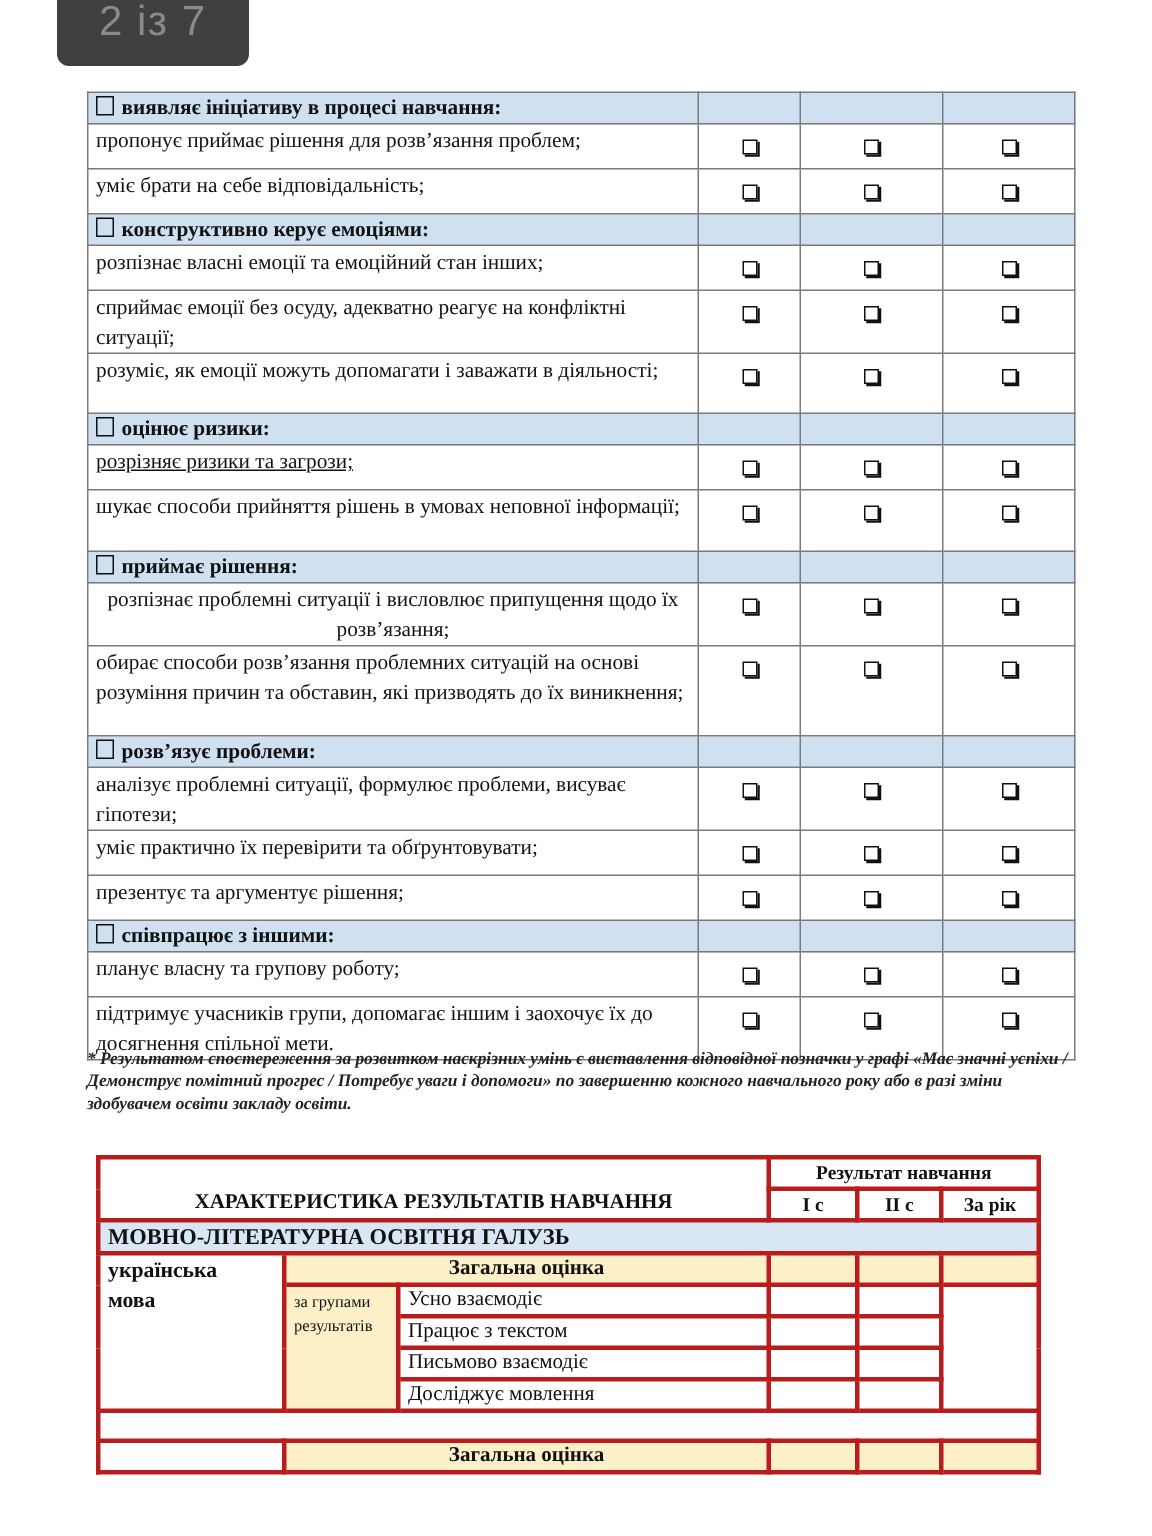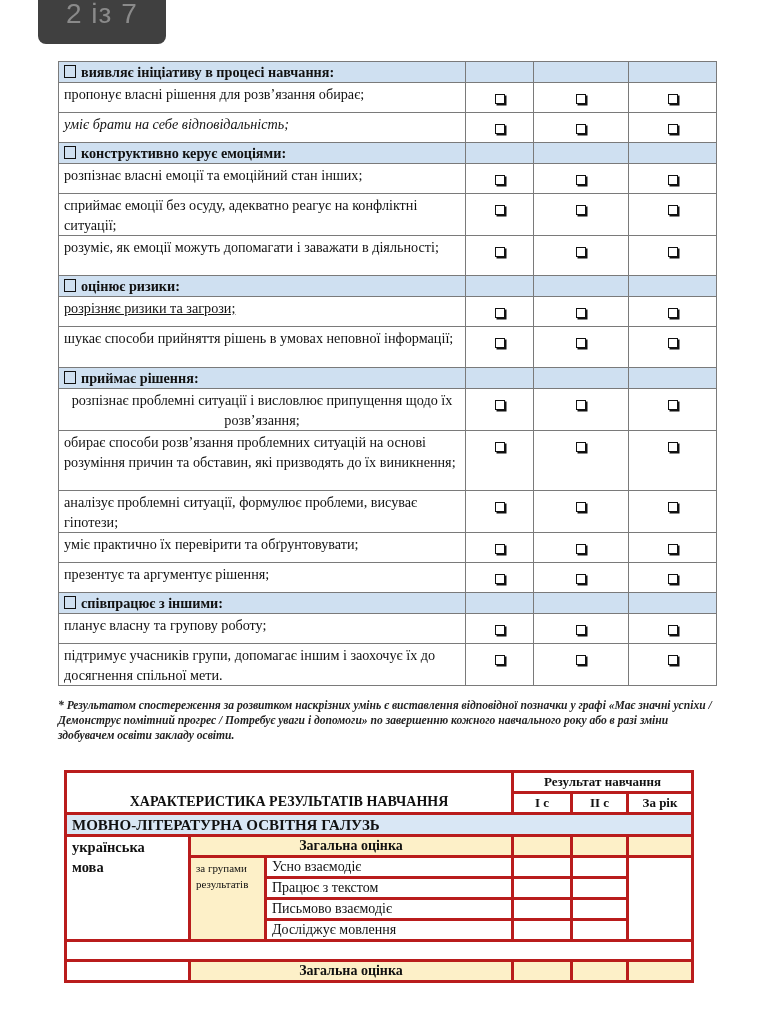--- a/index.html
+++ b/index.html
@@ -36,27 +36,27 @@
       <col style="width:88px">
   </colgroup>
   <tbody id="t1body">
       <tr class="hdr">
         <td><span class="hbox"></span><span>виявляє ініціативу в процесі навчання:</span></td>
         <td></td>
         <td></td>
         <td></td>
       </tr>
       <tr style="height: 30px;">
-        <td style="padding-top: 1px;">пропонує власні рішення для розв’язання обирає;</td>
-        <td class="cb"><span class="box"></span></td>
-        <td class="cb"><span class="box"></span></td>
-        <td class="cb"><span class="box"></span></td>
-      </tr>
-      <tr style="height: 30px;">
-        <td style="padding-top: 1px; font-style: italic;">уміє брати на себе відповідальність;</td>
+        <td style="padding-top: 1px;">пропонує приймає рішення для розв’язання проблем;</td>
+        <td class="cb"><span class="box"></span></td>
+        <td class="cb"><span class="box"></span></td>
+        <td class="cb"><span class="box"></span></td>
+      </tr>
+      <tr style="height: 30px;">
+        <td style="padding-top: 1px;">уміє брати на себе відповідальність;</td>
         <td class="cb"><span class="box"></span></td>
         <td class="cb"><span class="box"></span></td>
         <td class="cb"><span class="box"></span></td>
       </tr>
       <tr class="hdr">
         <td><span class="hbox"></span><span>конструктивно керує емоціями:</span></td>
         <td></td>
         <td></td>
         <td></td>
       </tr>
@@ -106,20 +106,26 @@
         <td style="padding-top: 1px;">розпізнає проблемні ситуації і висловлює припущення щодо їх розв’язання;</td>
         <td class="cb"><span class="box"></span></td>
         <td class="cb"><span class="box"></span></td>
         <td class="cb"><span class="box"></span></td>
       </tr>
       <tr style="height: 60px;">
         <td style="padding-top: 1px;">обирає способи розв’язання проблемних ситуацій на основі розуміння причин та обставин, які призводять до їх виникнення;</td>
         <td class="cb"><span class="box"></span></td>
         <td class="cb"><span class="box"></span></td>
         <td class="cb"><span class="box"></span></td>
+      </tr>
+      <tr class="hdr">
+        <td><span class="hbox"></span><span>розв’язує проблеми:</span></td>
+        <td></td>
+        <td></td>
+        <td></td>
       </tr>
       <tr style="height: 40px;">
         <td style="padding-top: 1px;">аналізує проблемні ситуації, формулює проблеми, висуває гіпотези;</td>
         <td class="cb"><span class="box"></span></td>
         <td class="cb"><span class="box"></span></td>
         <td class="cb"><span class="box"></span></td>
       </tr>
       <tr style="height: 30px;">
         <td style="padding-top: 1px;">уміє практично їх перевірити та обґрунтовувати;</td>
         <td class="cb"><span class="box"></span></td>

